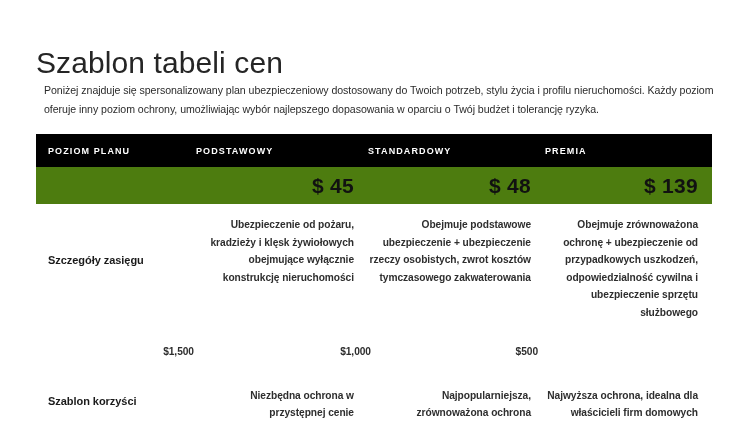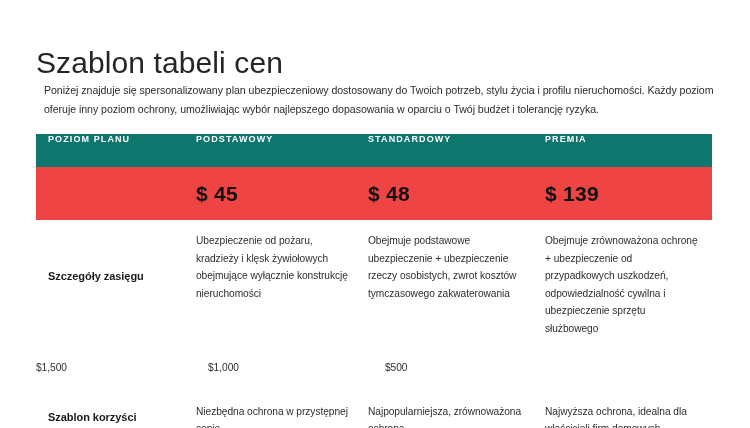--- a/index.html
+++ b/index.html
@@ -54,28 +54,30 @@
     width: 676px;
   }
 
   .table-row {
     display: flex;
     align-items: flex-start;
     box-sizing: border-box;
   }
 
   .header-row {
-    background: #0f766e;
+    background: #000000;
     height: 33px;
+    align-items: center;
   }
 
   .price-row {
-    background: #ef4444;
-    height: 53px;
+    background: #4d7c0f;
+    height: 37px;
     align-items: center;
+    text-align: right;
   }
 
   .detail-row {
     background: #ffffff;
     padding-top: 12px;
     padding-bottom: 8px;
   }
 
   .cell {
     box-sizing: border-box;
@@ -106,24 +108,25 @@
 
   .row-label {
     font-size: 11px;
     font-weight: 700;
     color: #1a1a1a;
     letter-spacing: -0.05px;
   }
 
   .row-value {
     font-size: 10.2px;
-    font-weight: 400;
+    font-weight: 700;
     color: #2e2e2e;
     line-height: 1.72;
     letter-spacing: -0.05px;
+    text-align: right;
   }
 
   
   .row-coverage .row-label { padding-top: 38px; }
   .row-coverage { padding-bottom: 6px; }
 
   .row-deductible { padding-top: 16px; }
   .row-deductible .row-label { padding-top: 0px; }
 
   .row-benefits { padding-top: 18px; }

